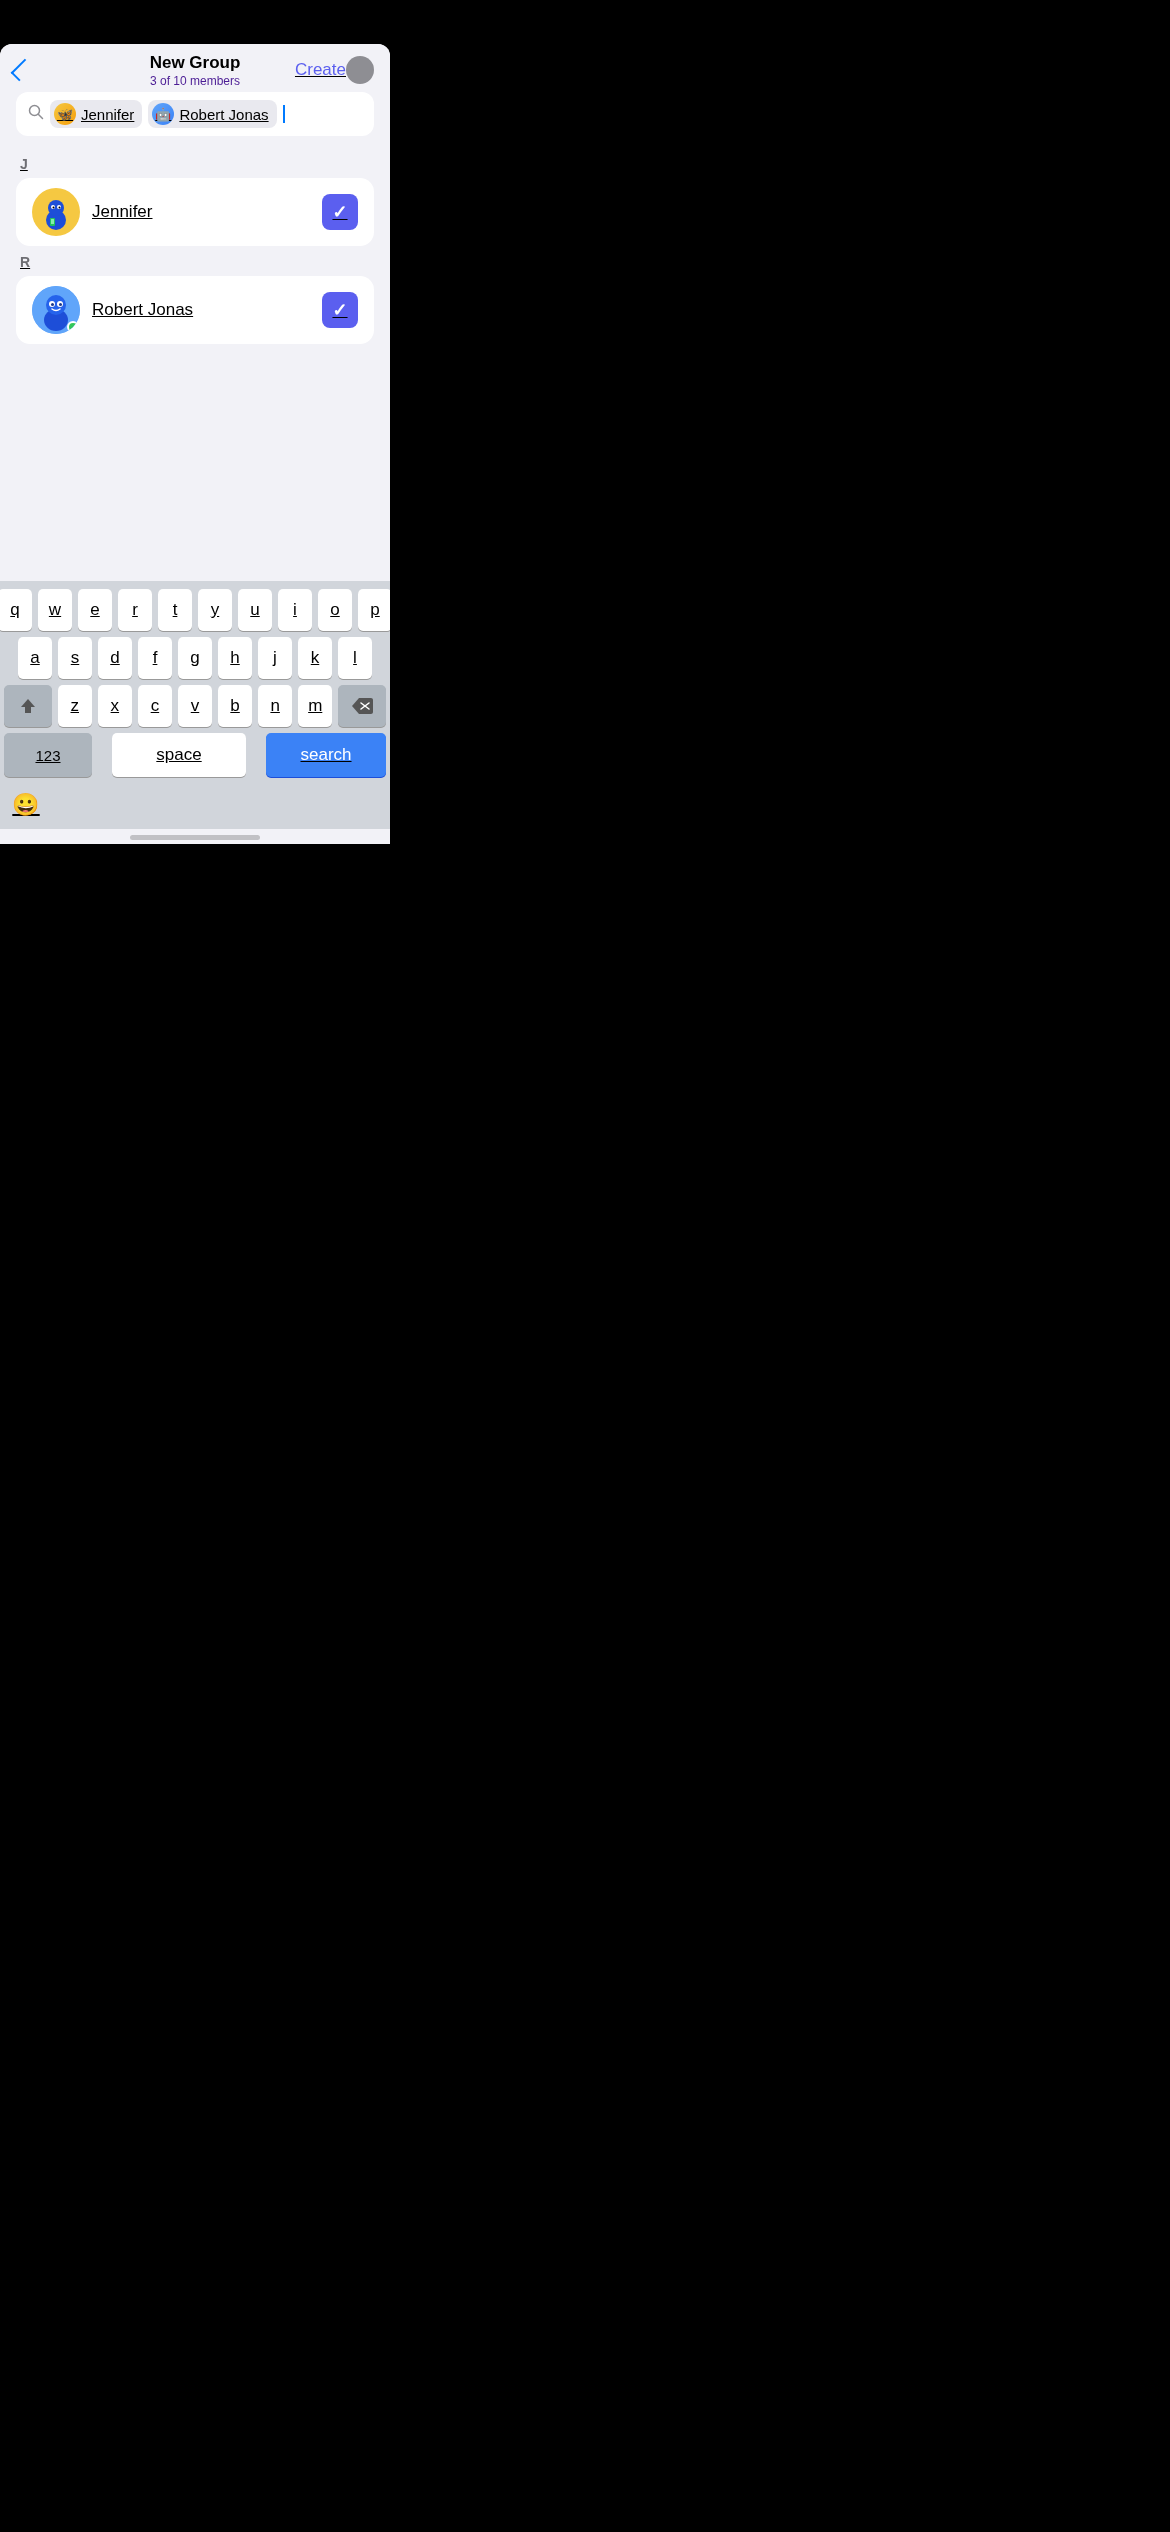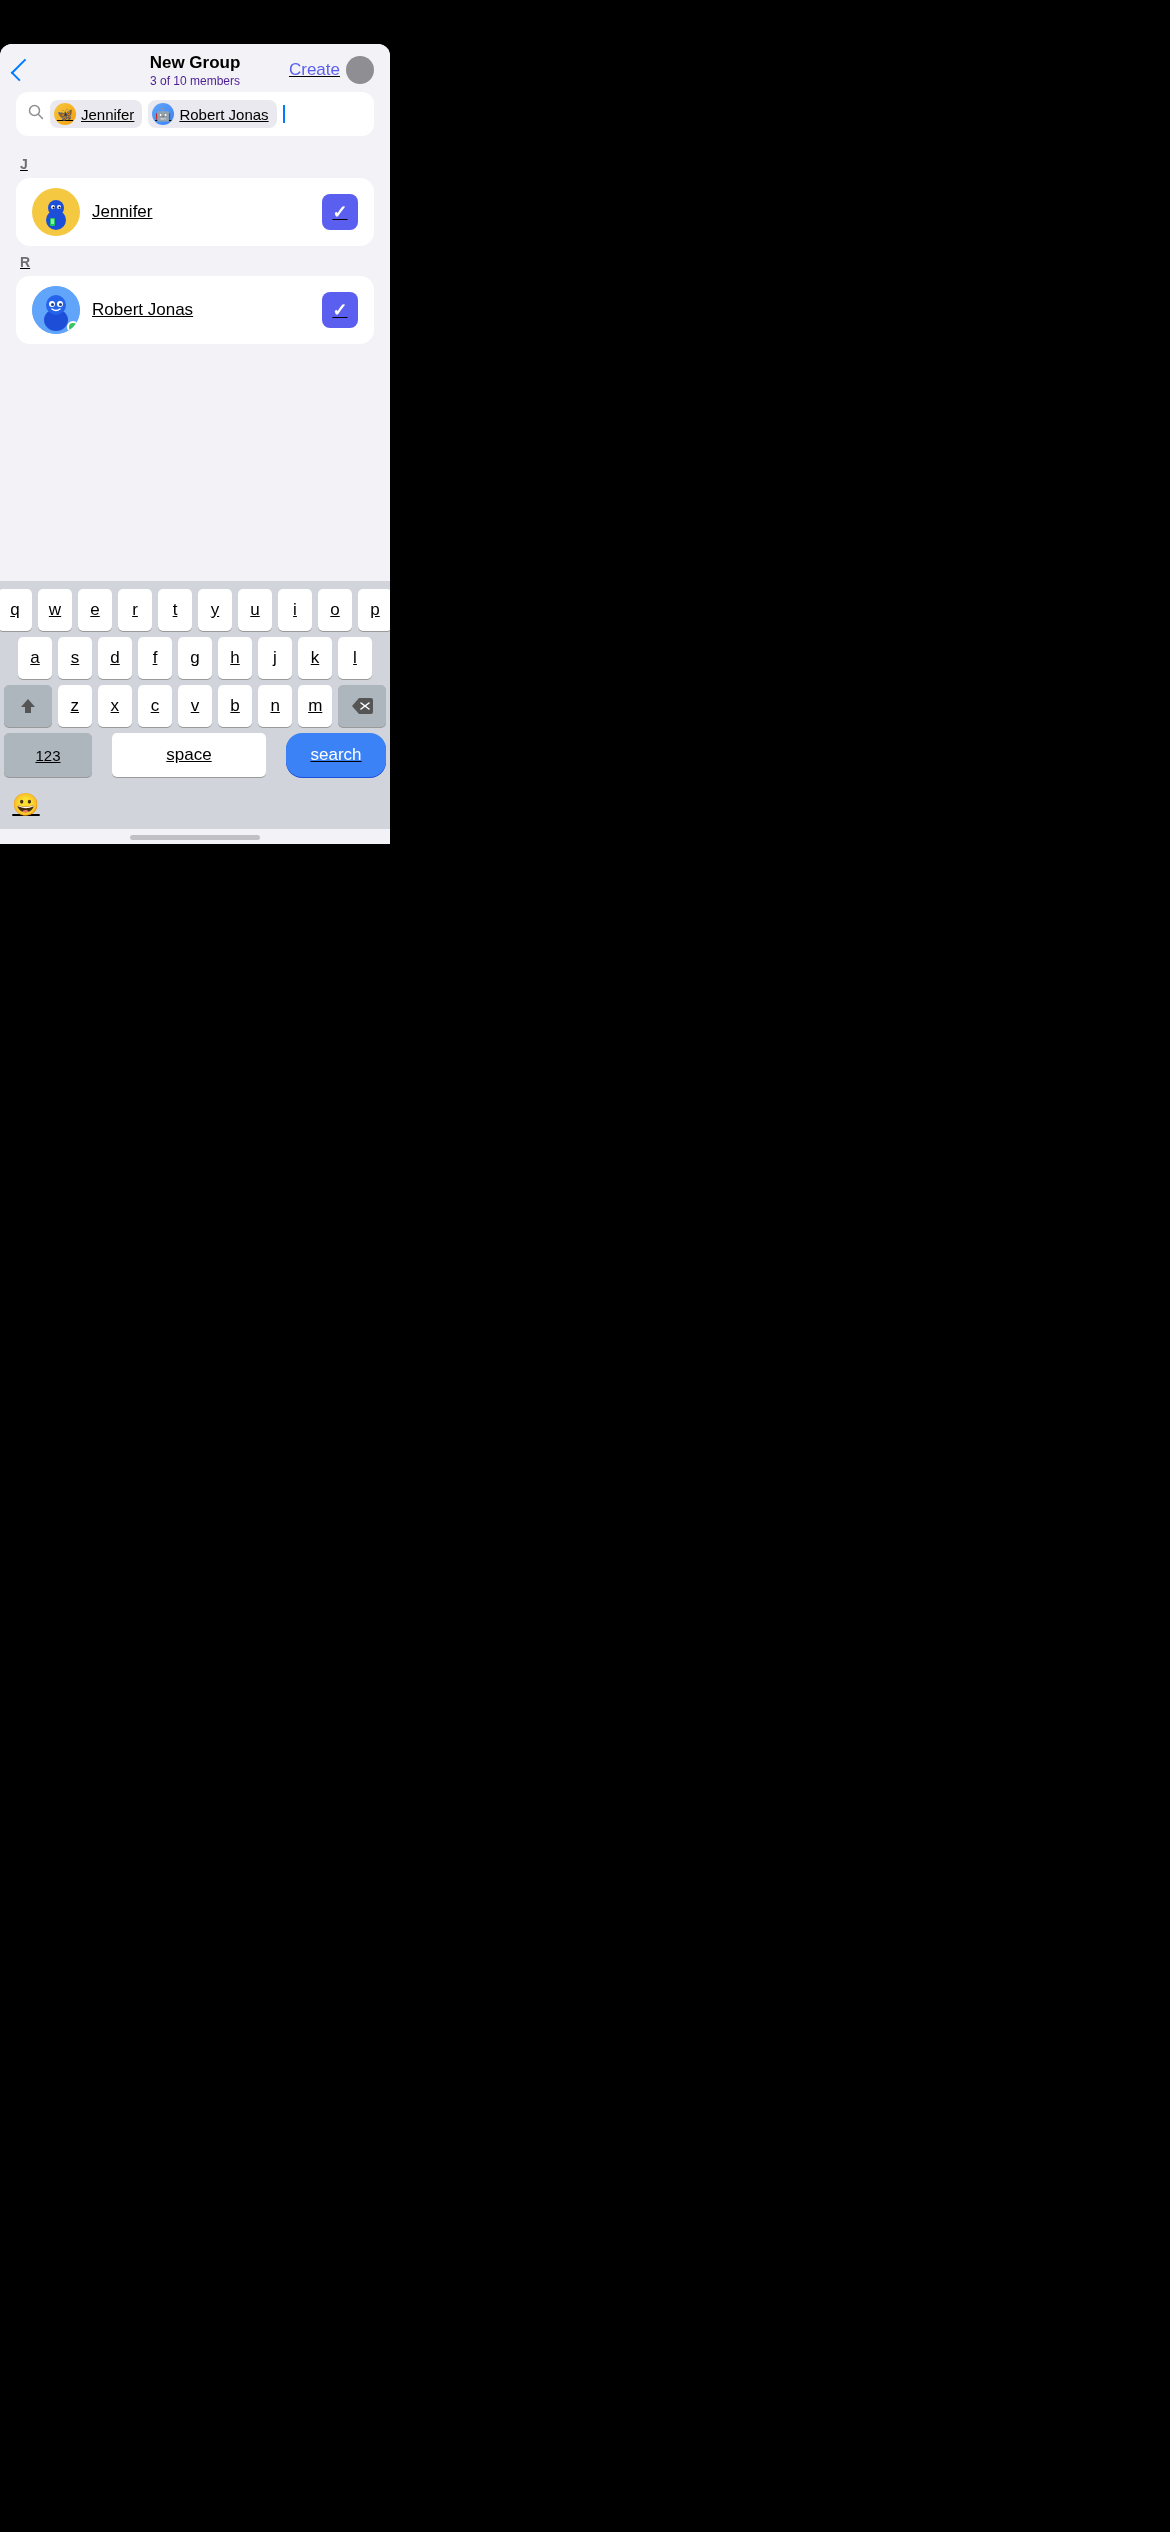--- a/index.html
+++ b/index.html
@@ -75,21 +75,20 @@
       margin-top: 1px;
     }
 
     .create-btn {
       font-size: 17px;
       color: #5b5fef;
       font-weight: 400;
       cursor: pointer;
       display: flex;
       align-items: center;
-      gap: 6px;
     }
 
     .create-avatar-placeholder {
       width: 28px;
       height: 28px;
       border-radius: 50%;
       background: #8e8e93;
     }
 
     
@@ -328,23 +327,23 @@
       align-items: center;
       justify-content: center;
       font-size: 17px;
       color: #000;
       cursor: pointer;
       box-shadow: 0 1px 0 #999;
     }
 
     .kb-search {
       background: #3b82f6;
-      border-radius: 16px;
+      border-radius: 5px;
       height: 44px;
-      width: 100px;
+      width: 120px;
       display: flex;
       align-items: center;
       justify-content: center;
       font-size: 17px;
       color: #fff;
       cursor: pointer;
       box-shadow: 0 1px 0 #1d4ed8;
     }
 
     .kb-emoji-row {

